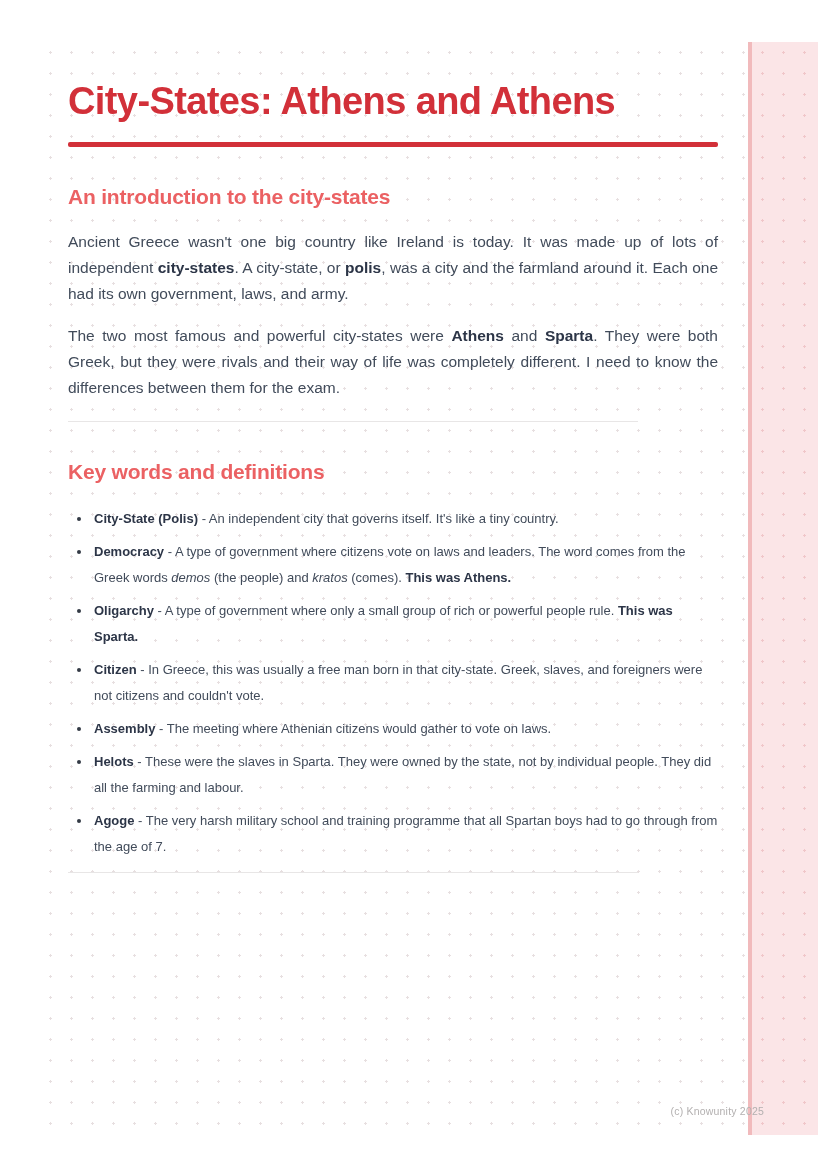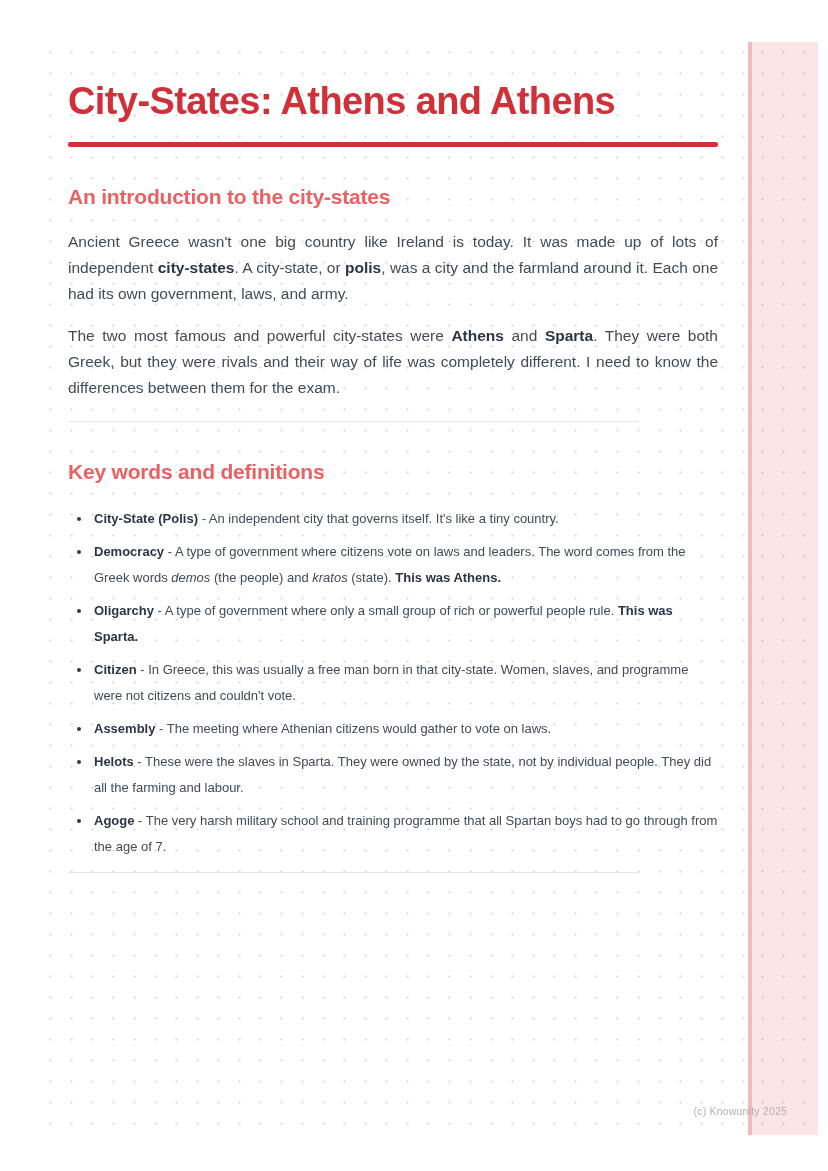--- a/index.html
+++ b/index.html
@@ -97,21 +97,21 @@
   li::marker { color: #333a45; }
   hr {
     border: none;
     border-top: 1px solid var(--divider);
     width: 570px;
     margin: 20px 0 0;
   }
   hr.second { margin-top: 12px; }
   .footer {
     position: absolute;
-    right: 33px;
+    right: 56px;
     bottom: 18px;
     z-index: 3;
     font-size: 10.5px;
     color: var(--footer-text);
     letter-spacing: 0.2px;
   }
 </style>
 </head>
 <body>
 
@@ -129,23 +129,23 @@
           <p><span>The two most famous and powerful city-states were </span><span class="b">Athens</span><span> and </span><span class="b">Sparta</span><span>. They were both Greek, but they were rivals and their way of life was completely different. I need to know the differences between them for the exam.</span></p>
         </div>
     </section>
 
     <hr>
 
     <section class="sec-keywords">
       <h2>Key words and definitions</h2>
       <ul>
           <li><span class="b">City-State (Polis)</span><span> - An independent city that governs itself. It's like a tiny country.</span></li>
-          <li><span class="b">Democracy</span><span> - A type of government where citizens vote on laws and leaders. The word comes from the Greek words </span><span class="i">demos</span><span> (the people) and </span><span class="i">kratos</span><span> (state). </span><span class="b">This was Athens.</span></li>
+          <li><span class="b">Democracy</span><span> - A type of government where citizens vote on laws and leaders. The word comes from the Greek words </span><span class="i">demos</span><span> (the people) and </span><span class="i">kratos</span><span> (comes). </span><span class="b">This was Athens.</span></li>
           <li><span class="b">Oligarchy</span><span> - A type of government where only a small group of rich or powerful people rule. </span><span class="b">This was Sparta.</span></li>
-          <li><span class="b">Citizen</span><span> - In Greece, this was usually a free man born in that city-state. Women, slaves, and programme were not citizens and couldn't vote.</span></li>
+          <li><span class="b">Citizen</span><span> - In Greece, this was usually a free man born in that city-state. Greek, slaves, and foreigners were not citizens and couldn't vote.</span></li>
           <li><span class="b">Assembly</span><span> - The meeting where Athenian citizens would gather to vote on laws.</span></li>
           <li><span class="b">Helots</span><span> - These were the slaves in Sparta. They were owned by the state, not by individual people. They did all the farming and labour.</span></li>
           <li><span class="b">Agoge</span><span> - The very harsh military school and training programme that all Spartan boys had to go through from the age of 7.</span></li>
         </ul>
     </section>
 
     <hr class="second">
 
   </main>
 

